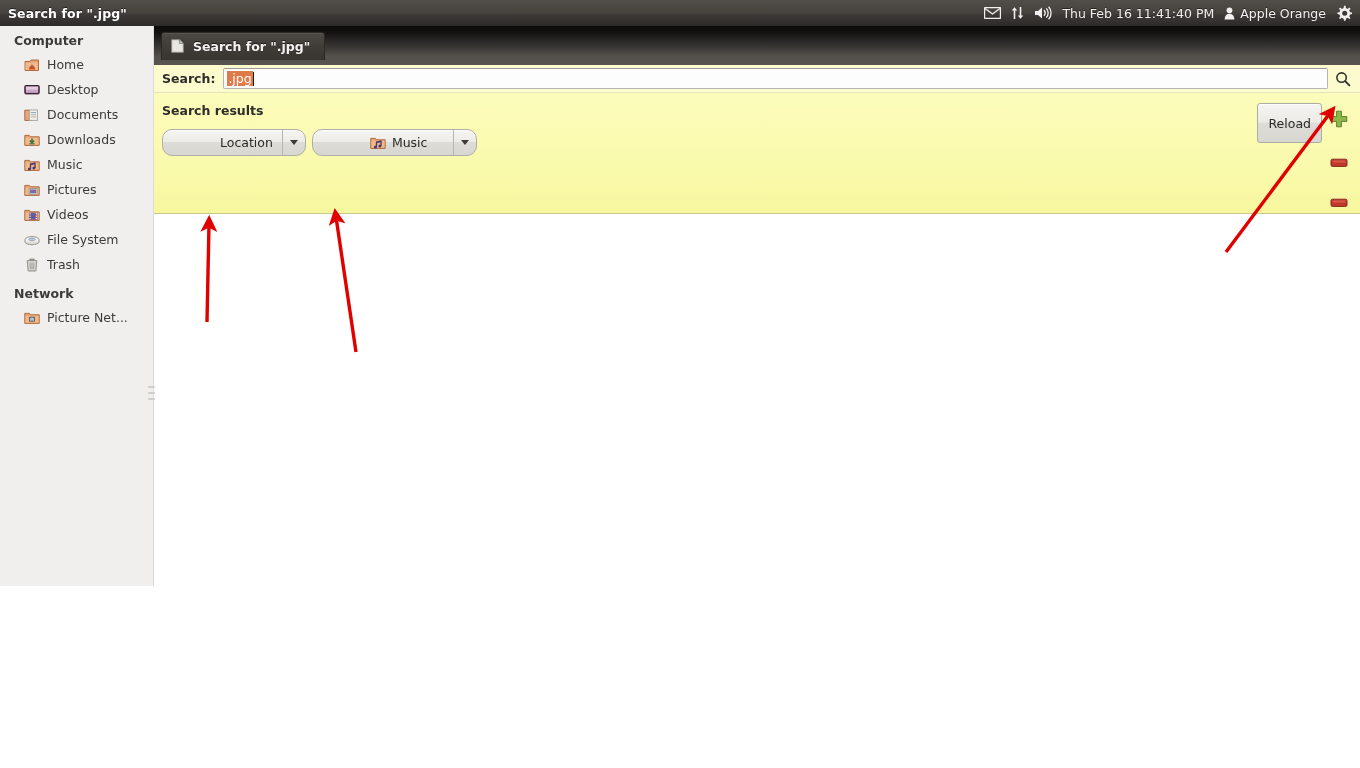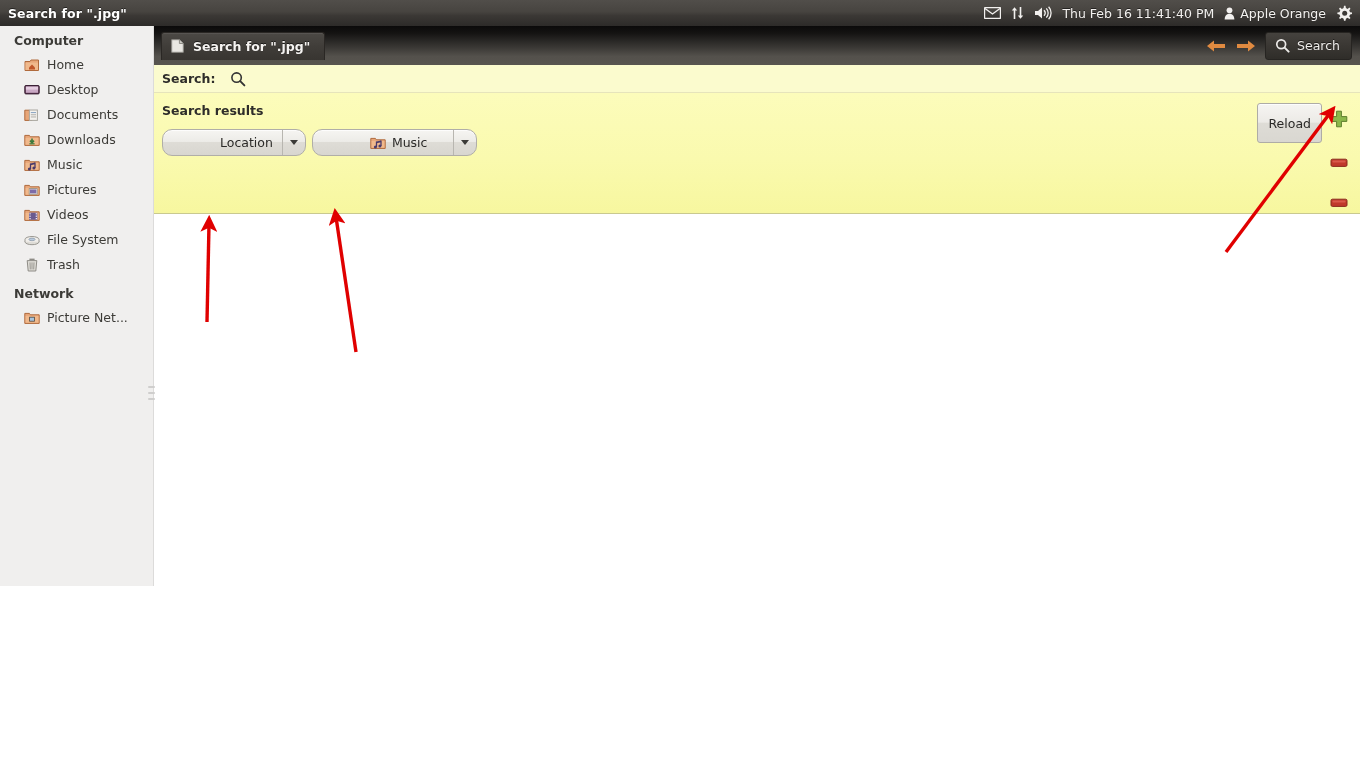--- a/index.html
+++ b/index.html
@@ -428,45 +428,28 @@
         <span class="ico">
           <svg width="13" height="14" viewBox="0 0 13 14">
             <path d="M0.7 0.7 L8.4 0.7 L12.3 4.5 L12.3 13.3 L0.7 13.3 Z" fill="#e9e7e2" stroke="#8d8b85" stroke-width="1"></path>
             <path d="M8.4 0.7 L8.4 4.5 L12.3 4.5" fill="#c9c7c1" stroke="#8d8b85" stroke-width="1"></path>
           </svg>
         </span>
         <span>Search for ".jpg"</span>
       </div>
       <div class="tab-bottomline"></div>
 
-      <div class="nav-right">
-        <span class="navarrow">
-          <svg width="22" height="16" viewBox="0 0 22 16">
-            <path d="M9 2.6 L9 6 L20 6 L20 10 L9 10 L9 13.4 L2 8 Z" fill="#e08a40"></path>
-          </svg>
-        </span>
-        <span class="navarrow">
-          <svg width="22" height="16" viewBox="0 0 22 16">
-            <path d="M13 2.6 L13 6 L2 6 L2 10 L13 10 L13 13.4 L20 8 Z" fill="#e08a40"></path>
-          </svg>
-        </span>
-        <span class="searchbtn">
-          <span class="ico">
-            <svg width="15" height="15" viewBox="0 0 15 15">
-              <circle cx="6.2" cy="6.2" r="4.4" fill="none" stroke="#eceae8" stroke-width="1.7"></circle>
-              <path d="M9.6 9.6 L13.6 13.6" stroke="#eceae8" stroke-width="2" stroke-linecap="round"></path>
-            </svg>
-          </span>
-          <span>Search</span>
-        </span>
-      </div>
     </div>
 
     <div class="searchbar">
       <span class="lbl">Search:</span>
+      <span class="searchinput">
+        <span class="sel-text">.jpg</span>
+          <span class="caret"></span>
+      </span>
       <span class="mag-right">
         <svg width="16" height="16" viewBox="0 0 16 16">
           <circle cx="6.6" cy="6.6" r="4.7" fill="none" stroke="#333" stroke-width="1.6"></circle>
           <path d="M10.2 10.2 L14.4 14.4" stroke="#333" stroke-width="1.9" stroke-linecap="round"></path>
         </svg>
       </span>
     </div>
 
     <div class="respanel">
       <div class="res-title">Search results</div>

